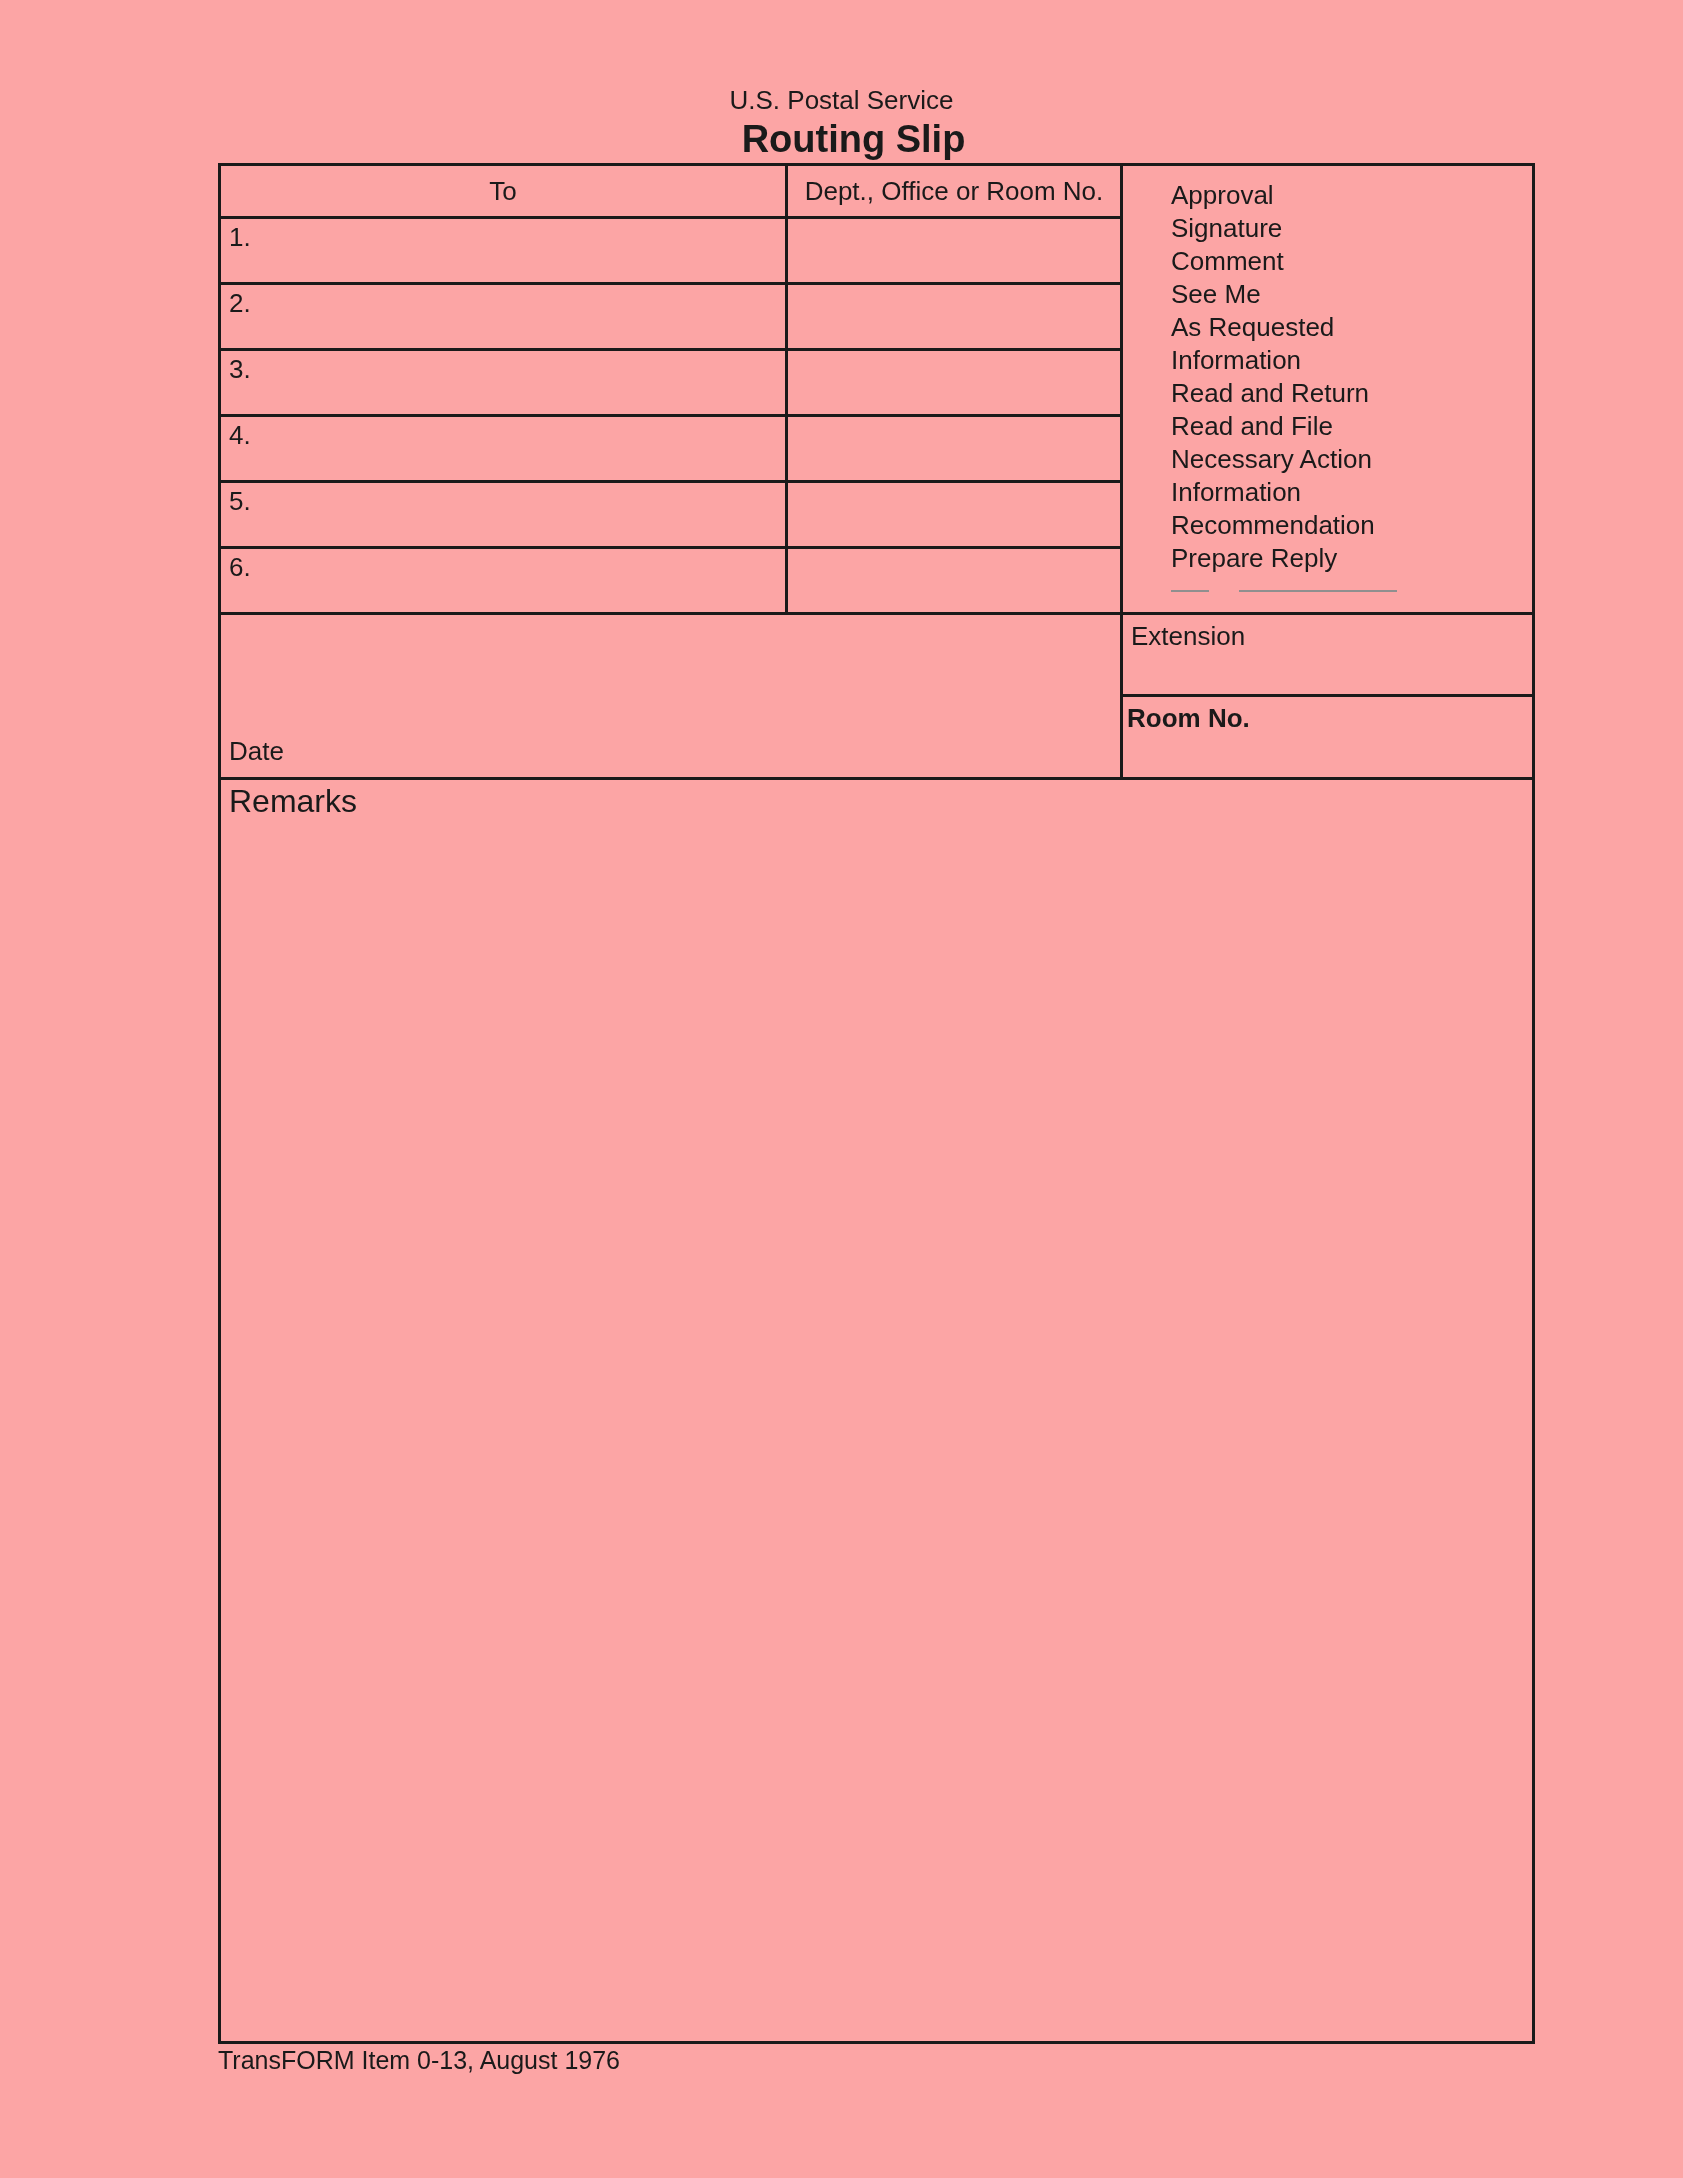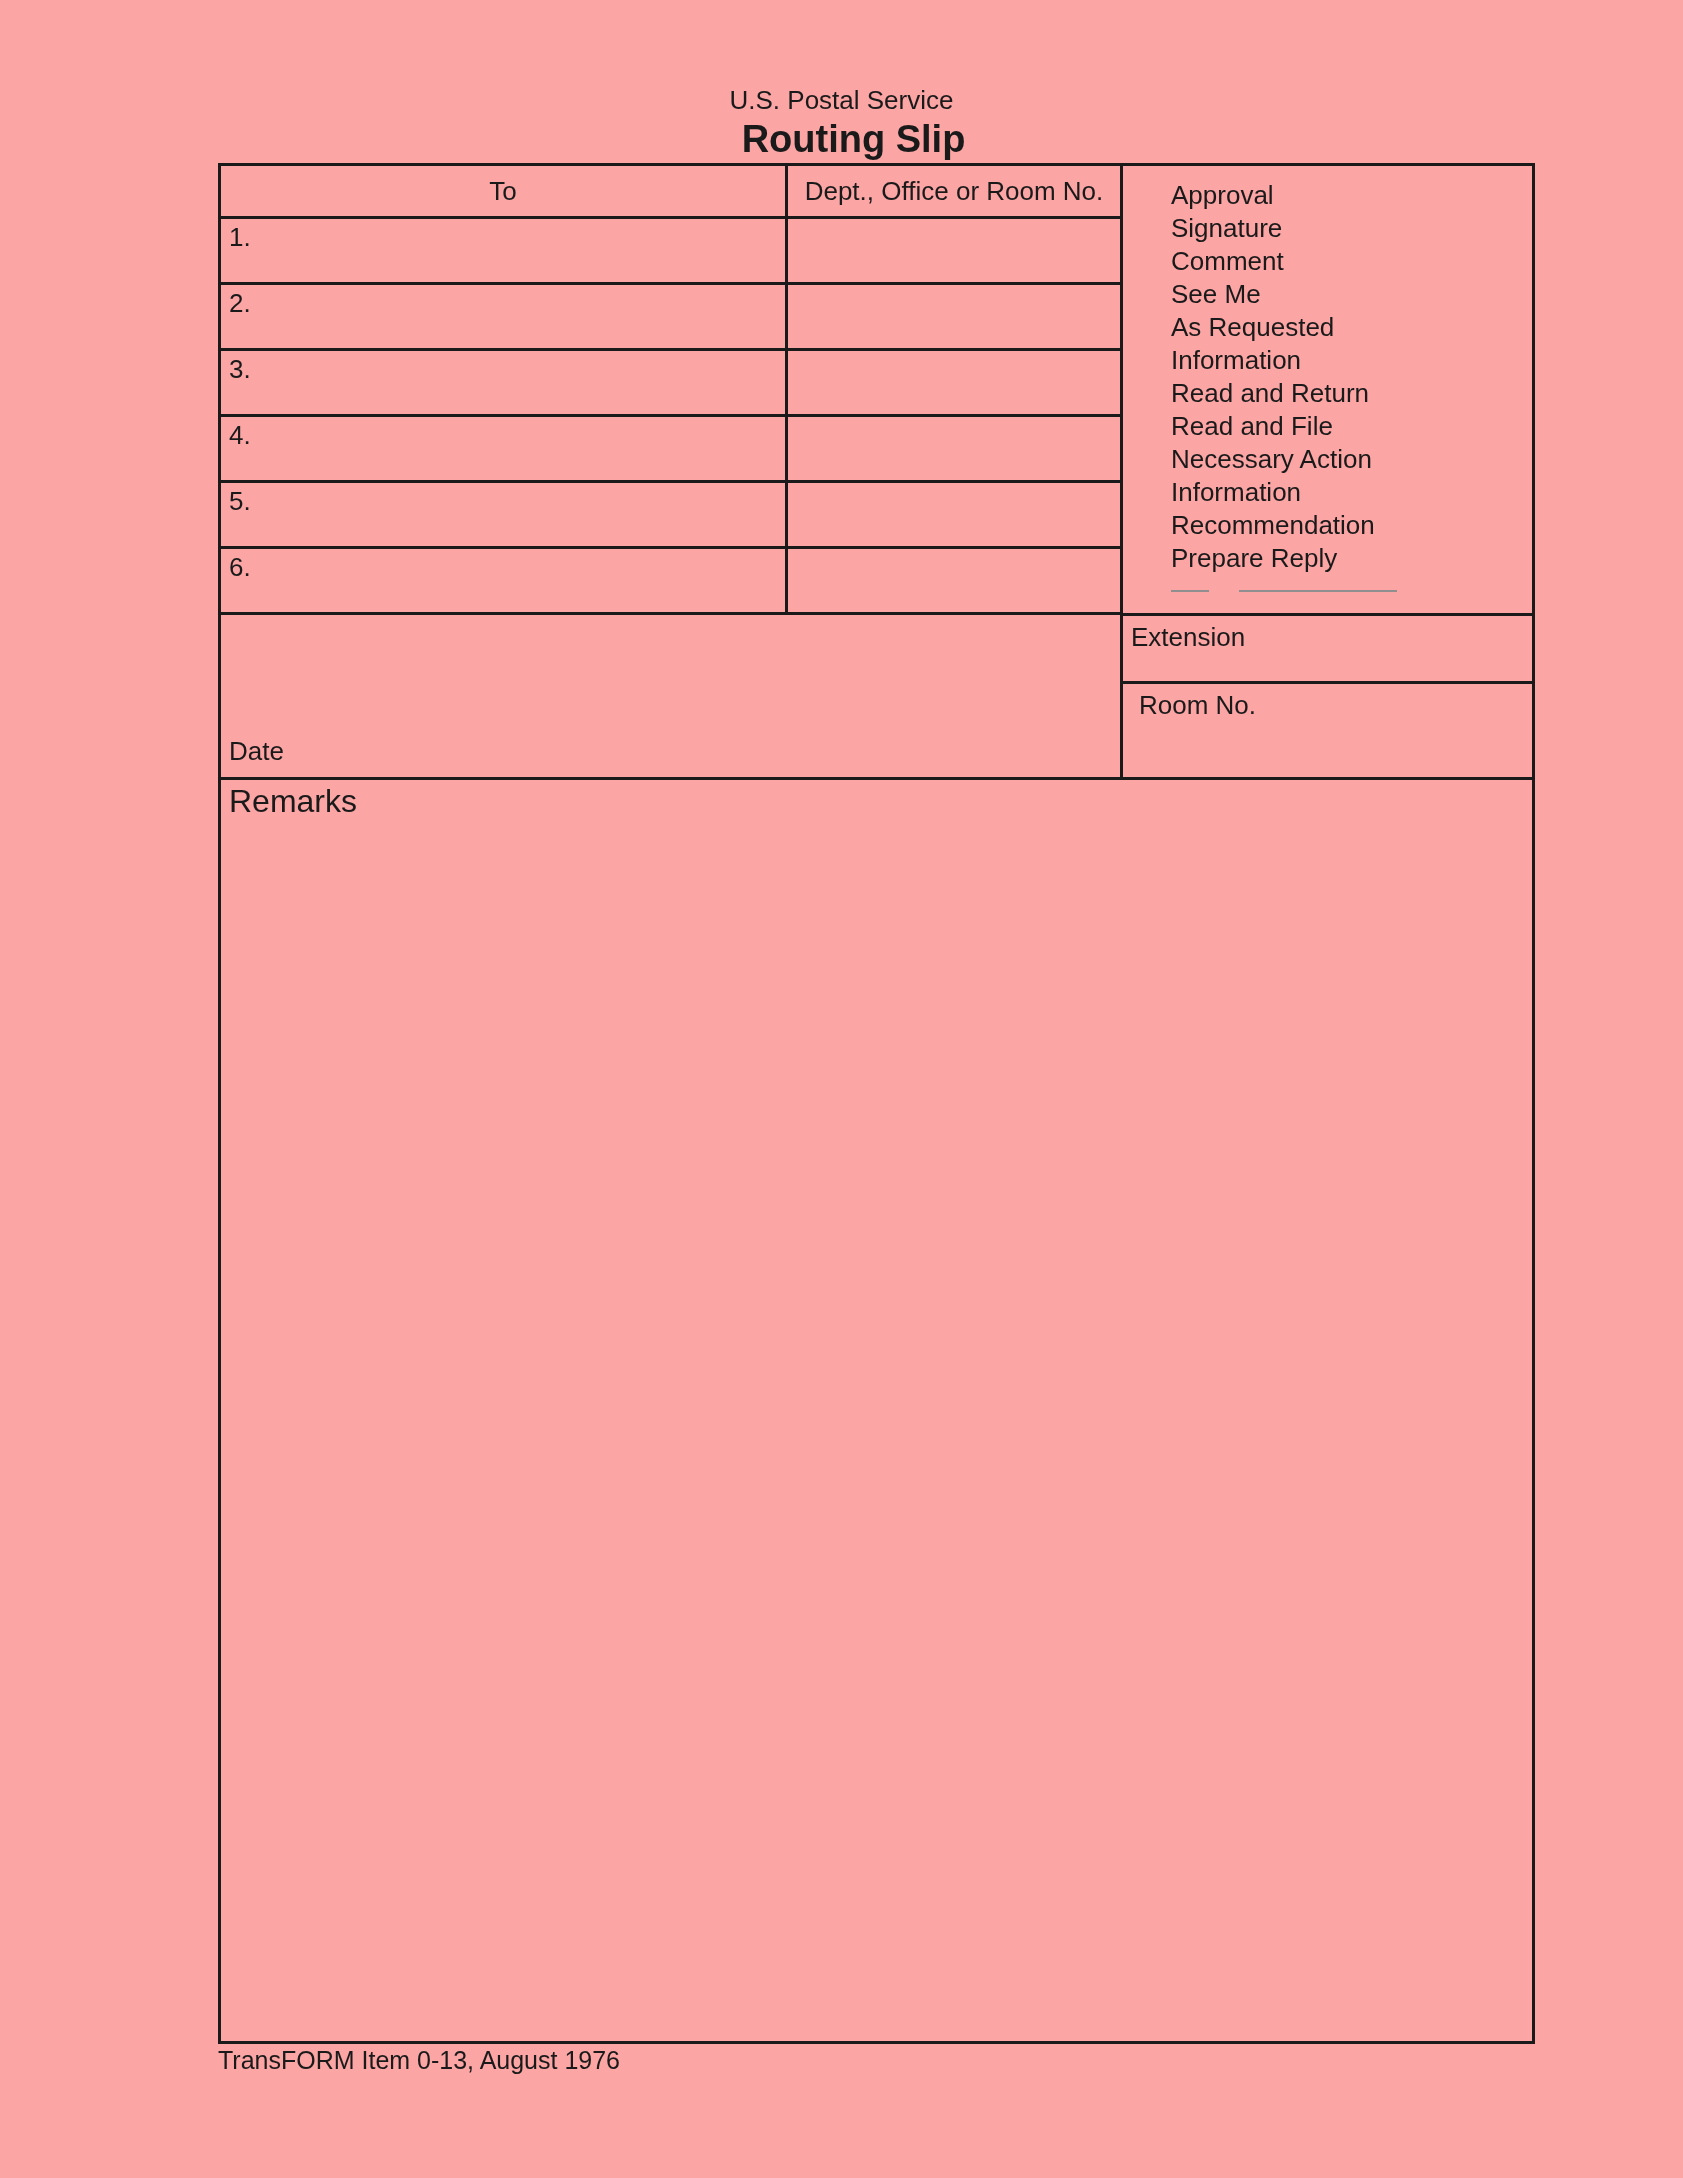--- a/index.html
+++ b/index.html
@@ -44,22 +44,22 @@
   .checklist { height: 447px; padding-top: 13px; }
   .chk-item { display: flex; align-items: baseline; height: 33px; line-height: 33px; font-size: 26px; flex-direction: column; }
   .blank-line {
     display: inline-block; width: 38px; height: 2px;
     background: #8f8f8f; margin-left: 48px;
   }
   .chk-label { margin-left: 20px; }
   .chk-other { display: flex; margin-top: 15px; }
   .other-line-short { width: 38px; height: 2px; background: #8f8f8f; margin-left: 48px; }
   .other-line-long  { width: 158px; height: 2px; background: #8f8f8f; margin-left: 30px; }
-  .extension-box { height: 68px; border-top: 3px solid #1a1a1a; font-size: 26px; padding: 6px 8px; }
-  .room-box { height: 83px; border-top: 3px solid #1a1a1a; font-size: 26px; padding: 6px 16px; }
+  .extension-box { height: 82px; border-top: 3px solid #1a1a1a; font-size: 26px; padding: 6px 8px; }
+  .room-box { height: 83px; border-top: 3px solid #1a1a1a; font-size: 26px; padding: 6px 4px; font-weight: bold; }
 
   
   .remarks-box { height: 1270px; border-top: 3px solid #1a1a1a; font-size: 32px; padding: 3px 8px; }
 
   
   .footer { position: absolute; left: 218px; top: 2046px; font-size: 25px; }
 </style>
 </head>
 <body>
 

